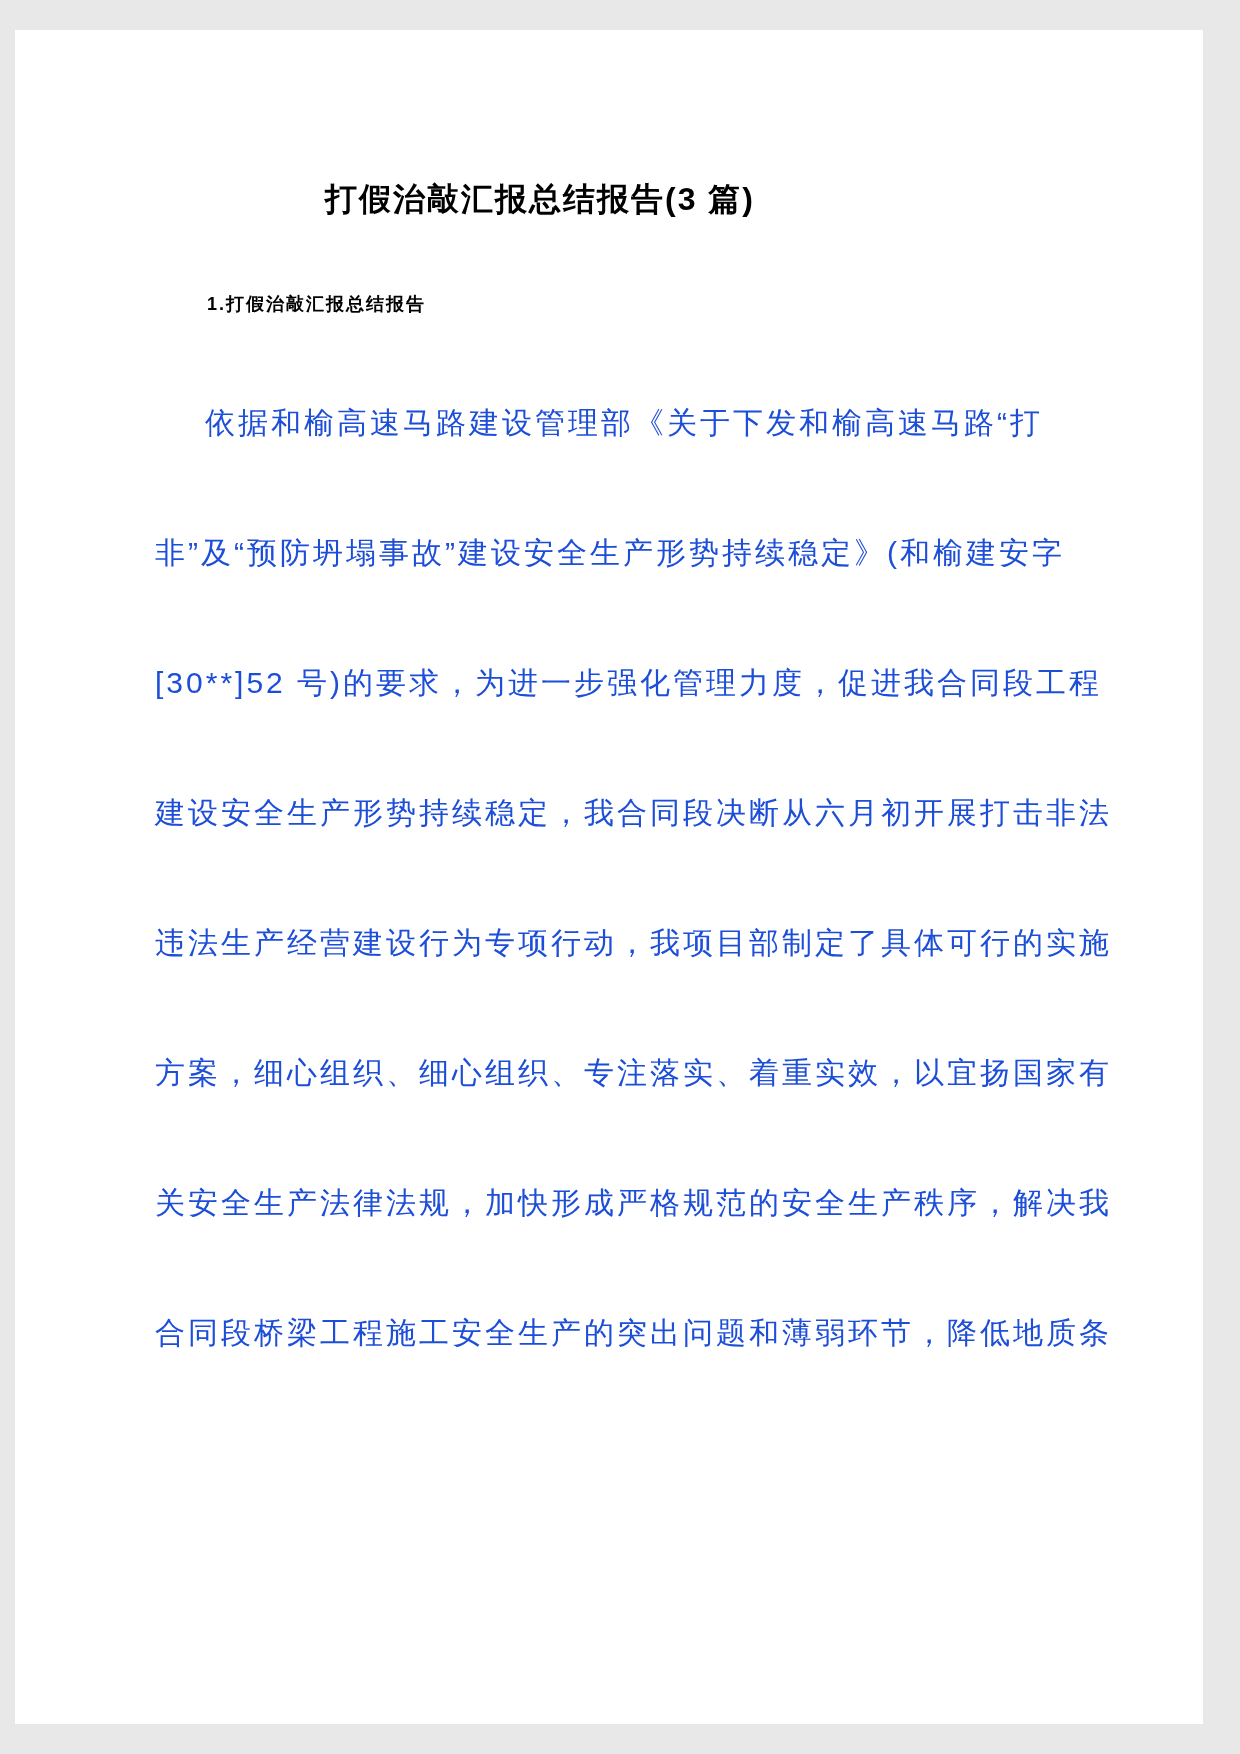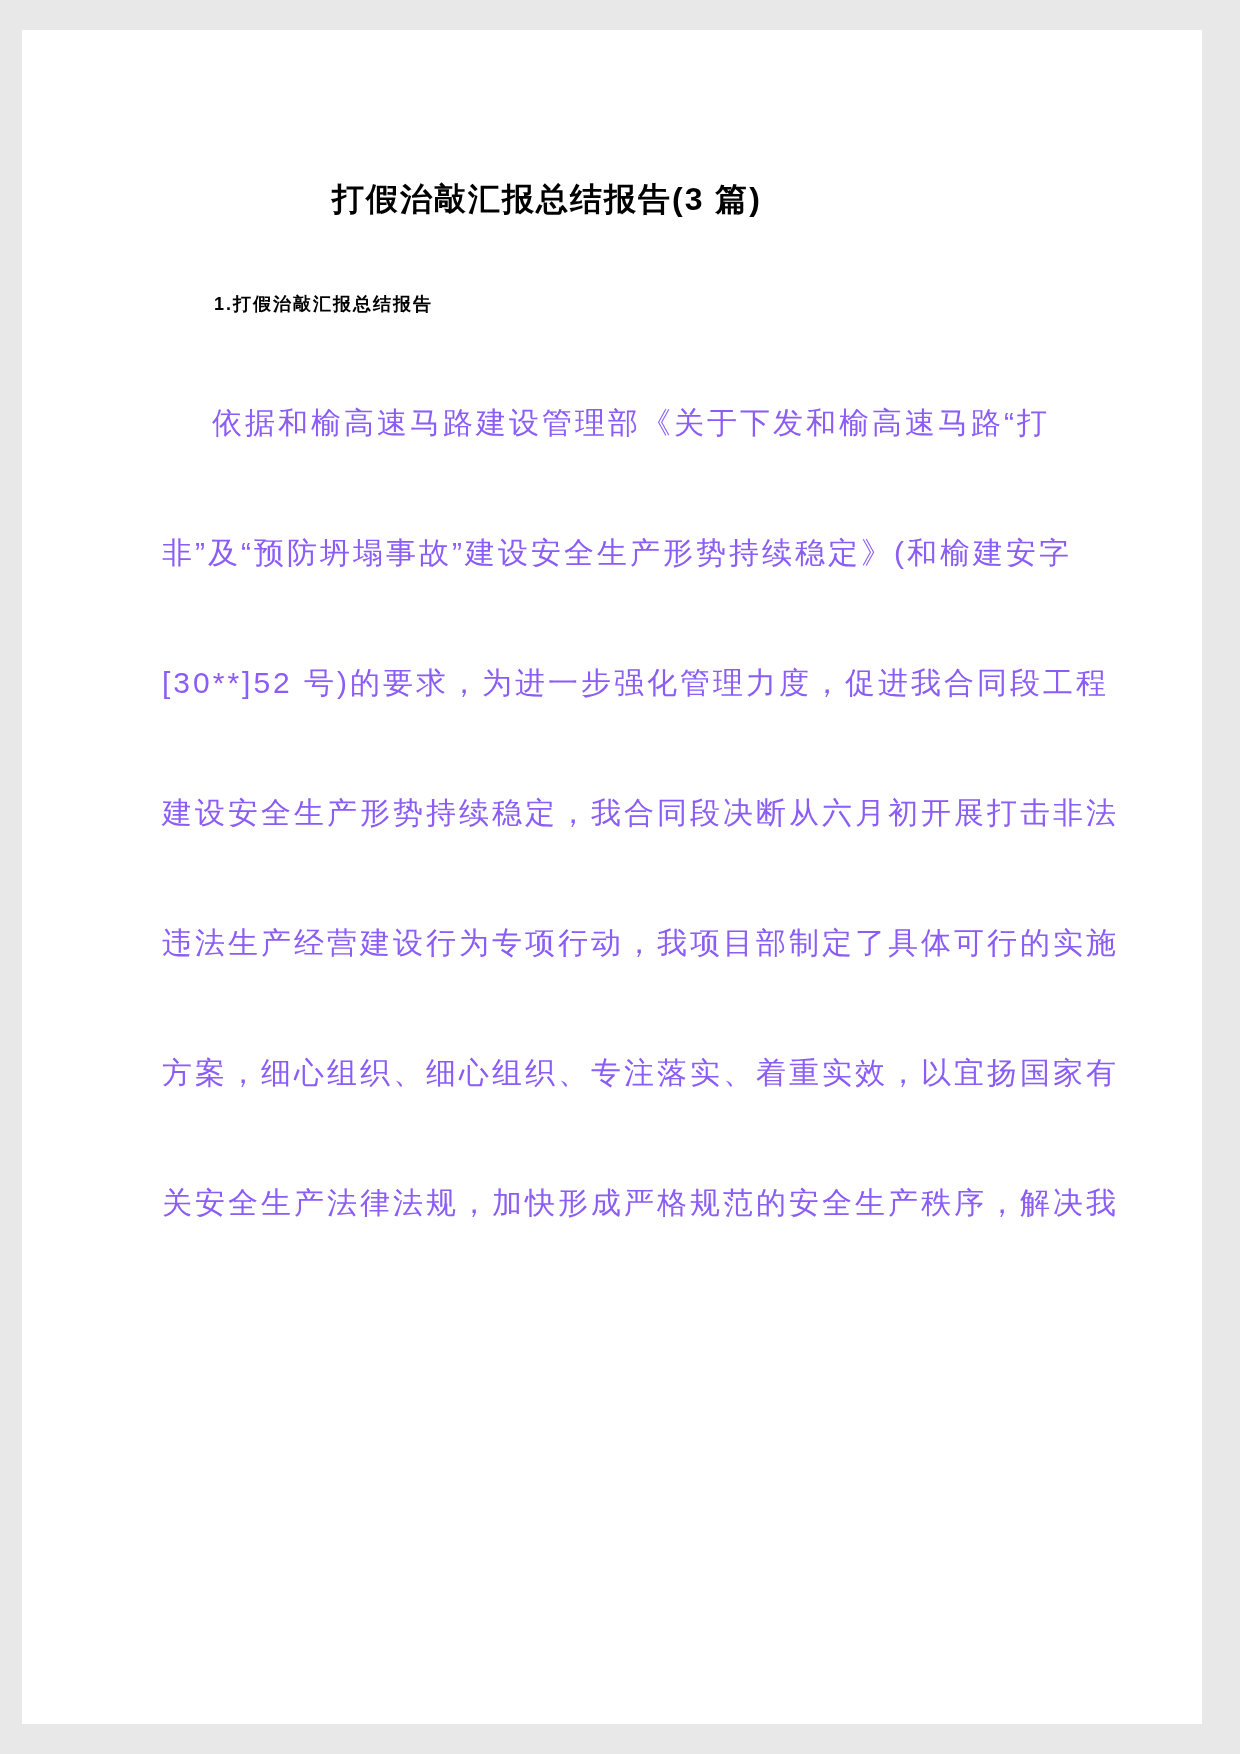--- a/index.html
+++ b/index.html
@@ -8,25 +8,26 @@
   }
   body {
     width: 1240px;
     height: 1754px;
     background: #e8e8e8;
     font-family: "Liberation Sans", sans-serif;
     position: relative;
   }
   .doc-page {
     position: absolute;
-    left: 22px;
+    left: 15px;
     top: 30px;
     width: 1180px;
     height: 1694px;
     background: #ffffff;
+    padding-left: 8px;
   }
   .doc-title {
     position: absolute;
     top: 148px;
     left: 0;
     width: 1050px;
     text-align: center;
     font-size: 32px;
     font-weight: bold;
     color: #000000;
@@ -42,21 +43,21 @@
     color: #000000;
     letter-spacing: 2px;
     white-space: nowrap;
   }
   .body-line {
     position: absolute;
     left: 140px;
     width: 980px;
     font-size: 30px;
     font-weight: normal;
-    color: #8b5cf6;
+    color: #1d4ed8;
     letter-spacing: 3px;
     white-space: nowrap;
   }
   .body-line.first {
     text-indent: 50px;
   }
 </style>
 </head>
 <body>
 
@@ -74,15 +75,16 @@
     <div class="body-line" style="top:633px">[30**]52 号)的要求，为进一步强化管理力度，促进我合同段工程</div>
 
     <div class="body-line" style="top:763px">建设安全生产形势持续稳定，我合同段决断从六月初开展打击非法</div>
 
     <div class="body-line" style="top:893px">违法生产经营建设行为专项行动，我项目部制定了具体可行的实施</div>
 
     <div class="body-line" style="top:1023px">方案，细心组织、细心组织、专注落实、着重实效，以宜扬国家有</div>
 
     <div class="body-line" style="top:1153px">关安全生产法律法规，加快形成严格规范的安全生产秩序，解决我</div>
 
+    <div class="body-line" style="top:1283px">合同段桥梁工程施工安全生产的突出问题和薄弱环节，降低地质条</div>
 
   </div>
 </div>
 
 </body></html>

